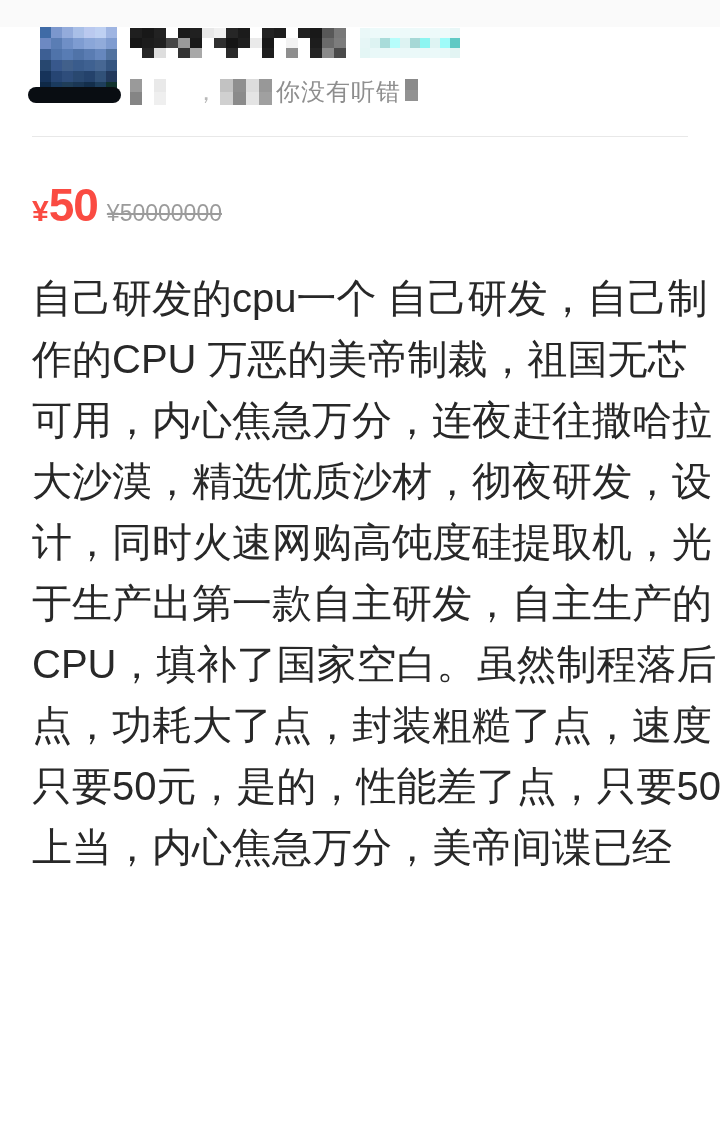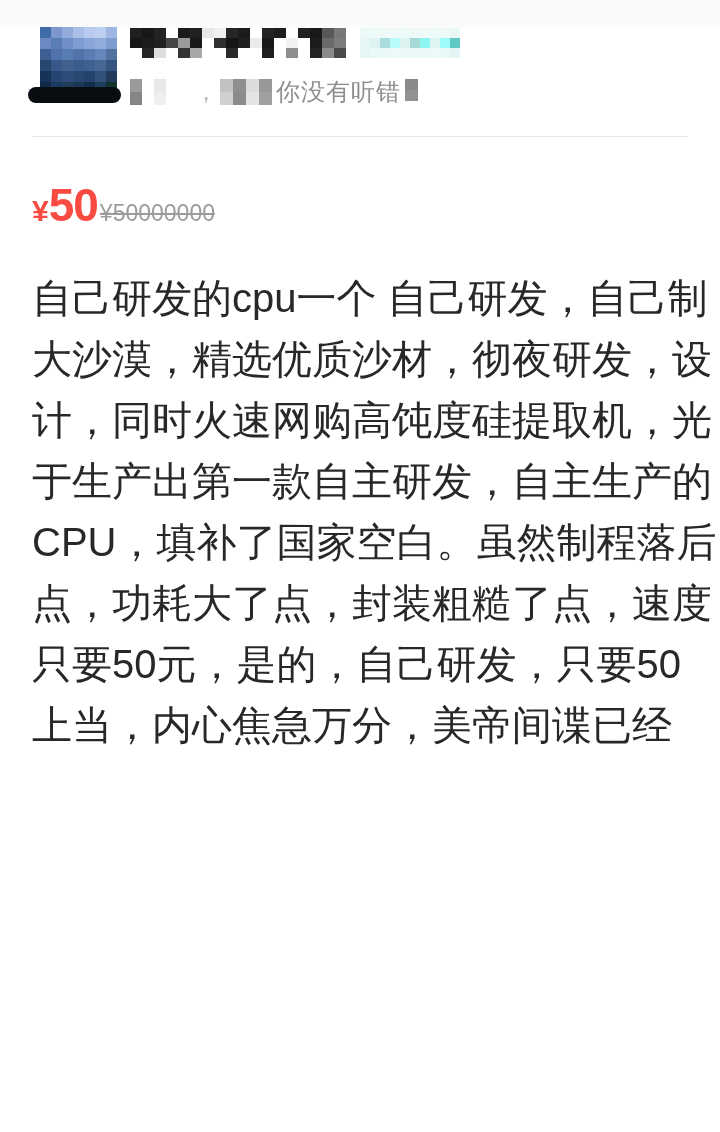--- a/index.html
+++ b/index.html
@@ -22,21 +22,21 @@
   .meta-comma{color:#b8b8b8;font-size:24px;line-height:26px;margin:0 2px;}
   .meta-text{color:#8e8e8e;font-size:24px;line-height:26px;margin:0 4px;letter-spacing:1px;}
   
   .pixel-grid{display:grid;}
   
   #divider{left:32px;top:136px;width:656px;height:1px;background:#e8e8e8;}
   
   #price-row{left:32px;top:182px;display:flex;align-items:baseline;}
   #price-symbol{color:#fa4b42;font-size:30px;font-weight:bold;line-height:1;}
   #price-amount{color:#fa4b42;font-size:46px;font-weight:bold;line-height:1;letter-spacing:-1px;}
-  #price-original{color:#9b9b9b;font-size:23px;line-height:1;margin-left:2px;text-decoration:line-through;text-decoration-thickness:2px;}
+  #price-original{color:#9b9b9b;font-size:23px;line-height:1;margin-left:9px;text-decoration:line-through;text-decoration-thickness:2px;}
   
   #description{left:32px;top:268px;width:662px;color:#282828;font-size:40px;line-height:61px;}
   .desc-line{white-space:nowrap;}
 </style>
 </head>
 <body>
 
 <div id="top-band" class="abs"></div>
 
 <div id="avatar" class="abs pixel-grid" style="grid-template-columns: repeat(7, 11px);">
@@ -208,20 +208,22 @@
 <div id="divider" class="abs"></div>
 
 <div id="price-row" class="abs">
   <span id="price-symbol">¥</span>
   <span id="price-amount">50</span>
   <span id="price-original">¥50000000</span>
 </div>
 
 <div id="description" class="abs">
     <div class="desc-line">自己研发的cpu一个 自己研发，自己制</div>
+    <div class="desc-line">作的CPU 万恶的美帝制裁，祖国无芯</div>
+    <div class="desc-line">可用，内心焦急万分，连夜赶往撒哈拉</div>
     <div class="desc-line">大沙漠，精选优质沙材，彻夜研发，设</div>
     <div class="desc-line">计，同时火速网购高饨度硅提取机，光</div>
     <div class="desc-line">于生产出第一款自主研发，自主生产的</div>
     <div class="desc-line">CPU，填补了国家空白。虽然制程落后了</div>
     <div class="desc-line">点，功耗大了点，封装粗糙了点，速度</div>
-    <div class="desc-line">只要50元，是的，自己研发，只要50</div>
+    <div class="desc-line">只要50元，是的，性能差了点，只要50</div>
     <div class="desc-line">上当，内心焦急万分，美帝间谍已经</div>
   </div>
 
 </body></html>

